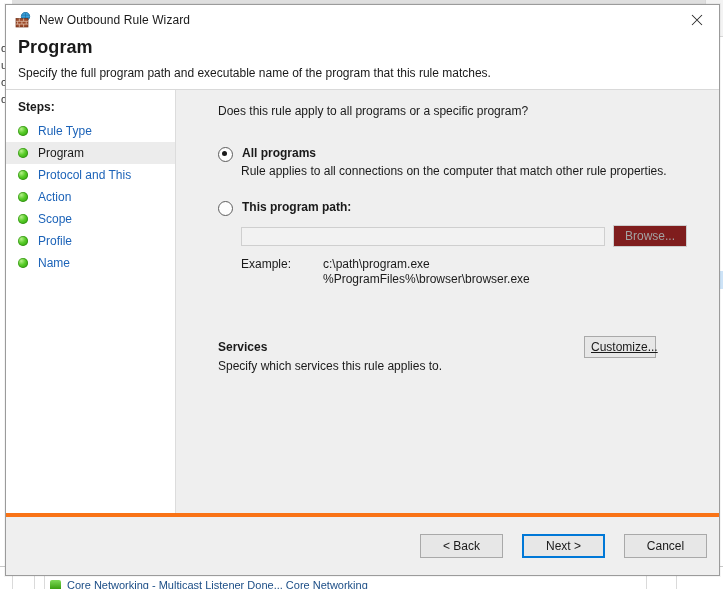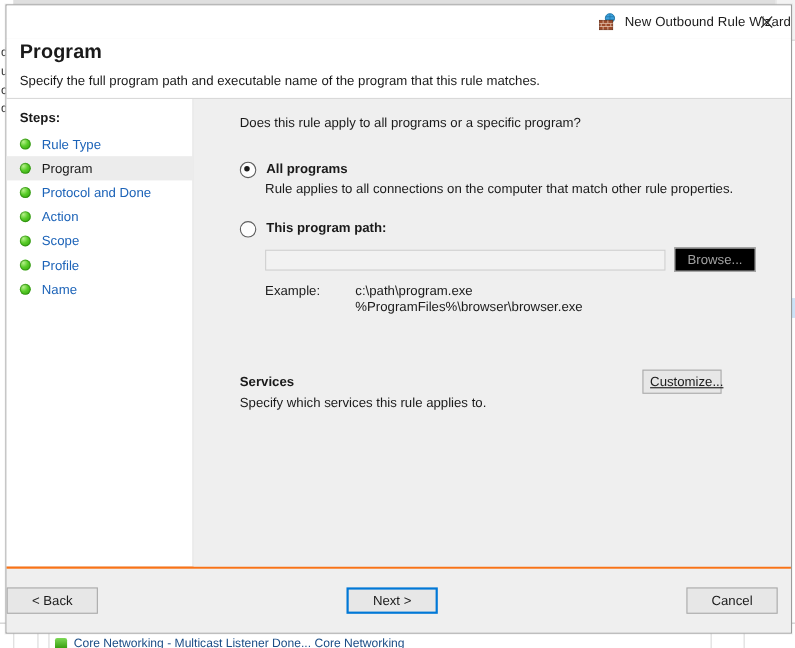--- a/index.html
+++ b/index.html
@@ -75,21 +75,20 @@
     box-shadow: 0 0 0 1px rgba(0,0,0,0.04);
     display: flex; flex-direction: column;
   }
 
   
   #titlebar {
     height: 30px; background: #ffffff;
     display: flex; align-items: center;
     flex: 0 0 auto;
     position: relative;
-    justify-content: flex-end;
   }
   #titlebar .app-icon {
     margin-left: 9px; margin-right: 8px;
     width: 16px; height: 16px; position: relative; flex: 0 0 auto;
   }
   #titlebar .title-text {
     font-size: 12px; color: #1a1a1a;
     letter-spacing: 0.1px;
   }
   #close-btn {
@@ -198,21 +197,21 @@
     background: #f2f2f2;
     color: #8a8a8a;
     font-family: "Liberation Sans", sans-serif;
     font-size: 12px;
     padding: 0 4px;
     box-sizing: border-box;
   }
   #browse-button {
     width: 74px; height: 22px;
     margin-left: 8px;
-    background: #000000;
+    background: #7f1d1d;
     border: 1px solid #cdcdcd;
     color: #a3a3a3;
     font-family: "Liberation Sans", sans-serif;
     font-size: 12px;
     cursor: default;
   }
 
   .example-block {
     display: flex;
     margin: 10px 0 0 23px;
@@ -241,24 +240,24 @@
     font-size: 12px;
     cursor: default;
     text-decoration: underline;
   }
 
   
   #footer {
     flex: 0 0 auto;
     height: 58px;
     background: #efefef;
-    border-top: 2px solid #f97316;
-    display: flex; align-items: center; justify-content: space-between;
+    border-top: 4px solid #f97316;
+    display: flex; align-items: center; justify-content: flex-end;
     padding-right: 12px;
-    gap: 0;
+    gap: 19px;
   }
   .dlg-btn {
     width: 83px; height: 24px;
     background: #e7e7e7;
     border: 1px solid #a9a9a9;
     color: #1a1a1a;
     font-family: "Liberation Sans", sans-serif;
     font-size: 12px;
     cursor: default;
   }
@@ -344,21 +343,21 @@
         <span class="step-label">Rule Type</span>
       </div>
 
       <div class="step-row current">
         <span class="bullet"></span>
         <span class="step-label">Program</span>
       </div>
 
       <div class="step-row">
         <span class="bullet"></span>
-        <span class="step-label">Protocol and Done</span>
+        <span class="step-label">Protocol and This</span>
       </div>
 
       <div class="step-row">
         <span class="bullet"></span>
         <span class="step-label">Action</span>
       </div>
 
       <div class="step-row">
         <span class="bullet"></span>
         <span class="step-label">Scope</span>

